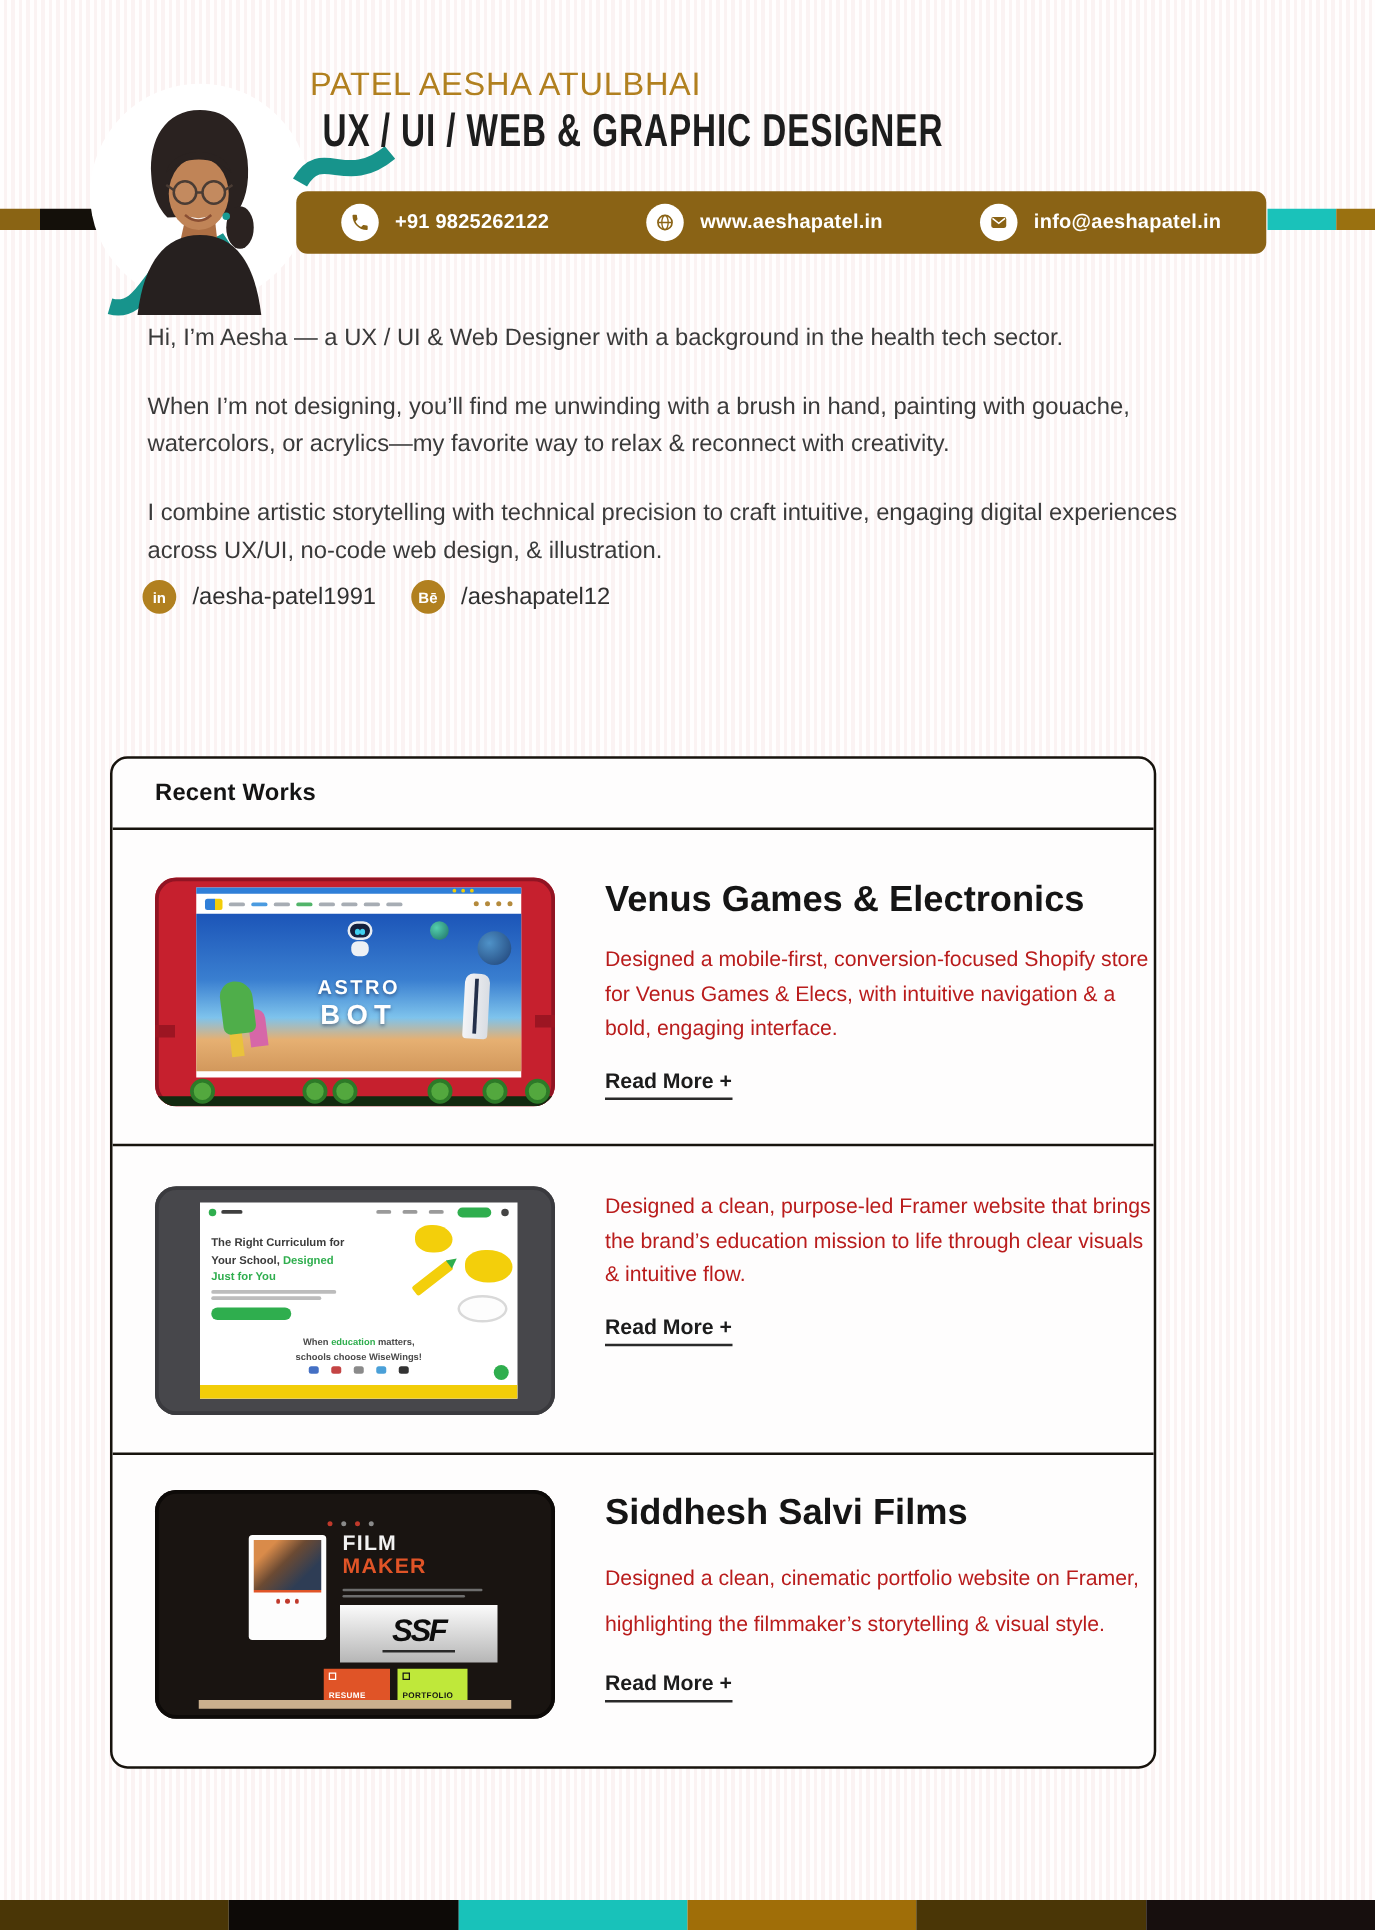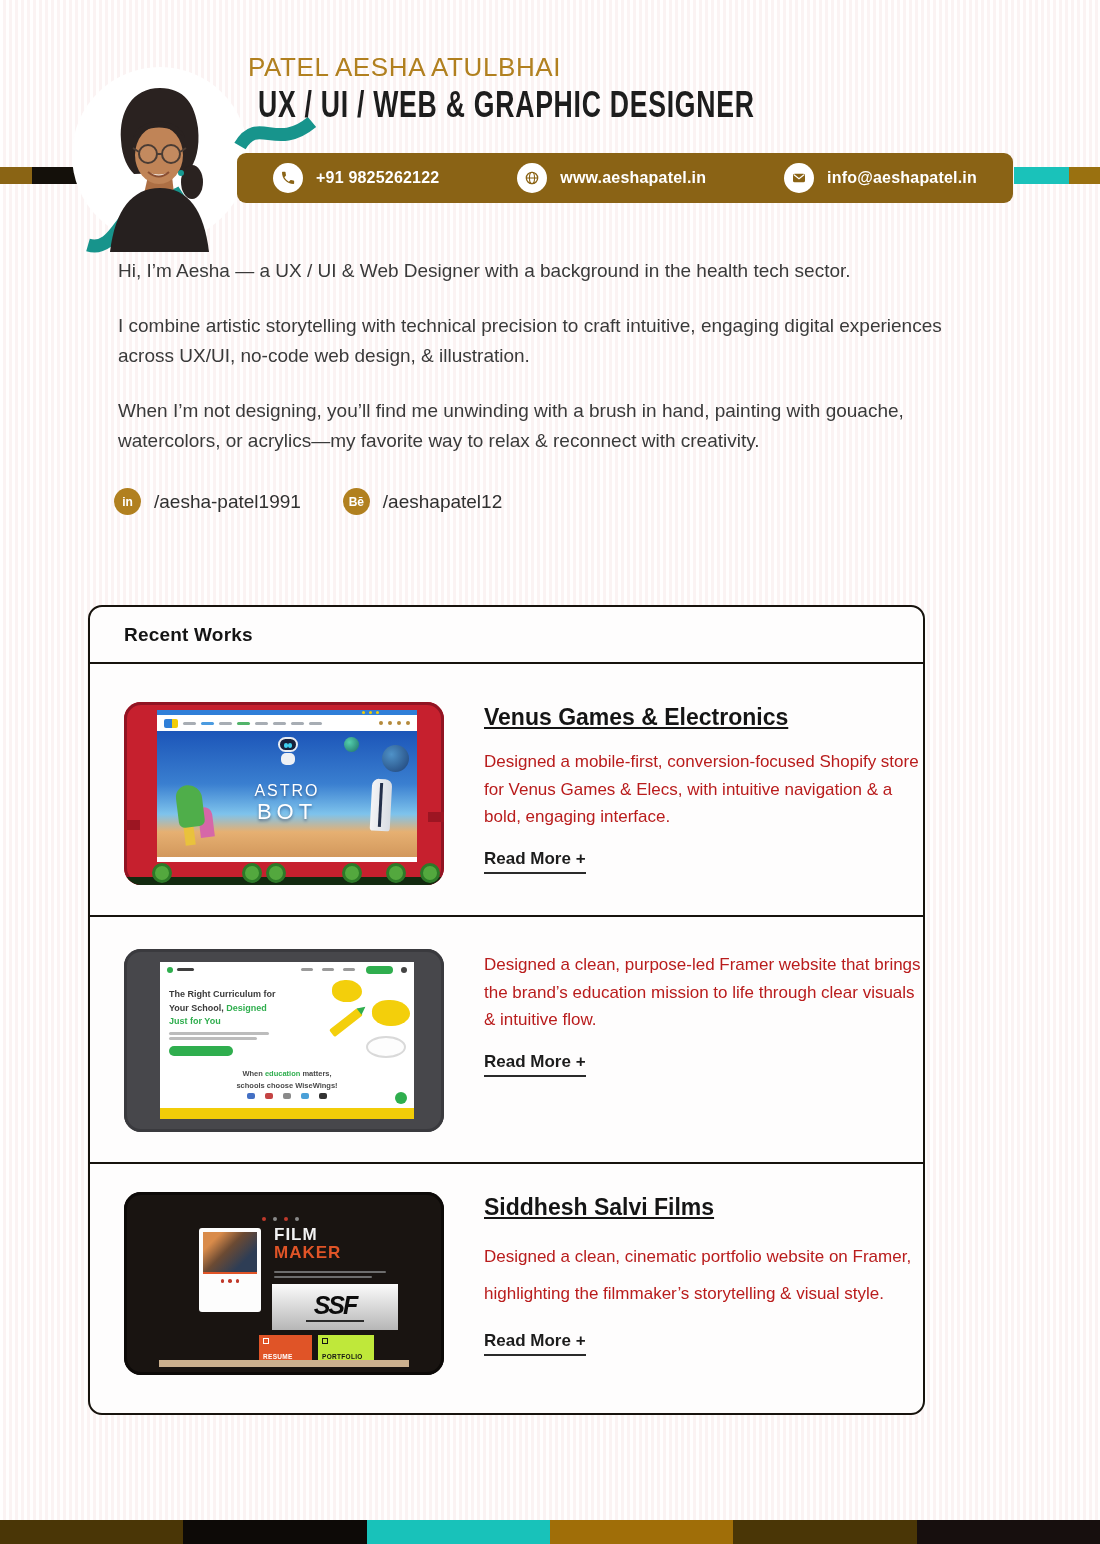--- a/index.html
+++ b/index.html
@@ -45,21 +45,21 @@
   .icon-circle{
     width:30px; height:30px; border-radius:50%; background:#fff; color:#8a6315;
     display:flex; align-items:center; justify-content:center; flex:0 0 30px;
   }
   .icon-circle svg{ width:16px; height:16px; display:block; }
 
   
   .intro{ position:absolute; left:118px; top:256px; width:880px; }
   .intro p{ font-size:19px; line-height:1.55; color:#3a3a3a; margin-bottom:26px; }
 
-  .social-row{ position:absolute; left:114px; top:488px; display:flex; align-items:center; gap:42px; }
+  .social-row{ position:absolute; left:114px; top:464px; display:flex; align-items:center; gap:28px; }
   .social-item{ display:flex; align-items:center; gap:13px; font-size:19px; color:#303030; font-weight:500; }
   .social-badge{
     width:27px; height:27px; border-radius:50%; background:#b1801f; color:#fff;
     display:flex; align-items:center; justify-content:center;
     font-size:12px; font-weight:700; flex:0 0 27px;
   }
 
   
   .panel{
     position:absolute; left:88px; top:605px; width:837px; height:810px;
@@ -69,21 +69,21 @@
   .panel-header h2{ font-size:19px; font-weight:700; color:#141414; letter-spacing:.2px; }
 
   .work-row{
     border-top:2px solid #17130d;
     display:flex; align-items:flex-start;
     padding:38px 0 30px 34px;
   }
   .work-row.r2{ padding-top:32px; }
   .work-row.r3{ padding-top:28px; }
   .work-info{ margin-left:40px; width:520px; padding-top:2px; }
-  .work-title{ font-size:23px; font-weight:700; color:#151515; margin-bottom:17px;text-decoration:underline; }
+  .work-title{ font-size:29px; font-weight:700; color:#151515; margin-bottom:17px; }
   .work-desc{ font-size:17px; line-height:1.62; color:#b91c1c; max-width:505px; }
   .work-desc.wide3{ line-height:2.2; max-width:520px; }
   .read-more{
     display:inline-block; margin-top:18px; font-size:17px; font-weight:600; color:#1c1c1c;
     border-bottom:2px solid #2a2a2a; padding-bottom:3px; cursor:pointer; text-decoration:none;
   }
 
   
   .thumb{ position:relative; width:320px; height:183px; border-radius:17px; overflow:hidden; flex:0 0 320px; }
 
@@ -103,21 +103,21 @@
   .v-planet1{ position:absolute; right:58px; top:6px; width:15px; height:15px; border-radius:50%;
     background:radial-gradient(circle at 35% 35%, #54cfae, #1c6e64); }
   .v-planet2{ position:absolute; right:8px; top:14px; width:27px; height:27px; border-radius:50%;
     background:radial-gradient(circle at 35% 35%, #4f92c8, #1d3f74); }
   .v-bot{ position:absolute; left:118px; top:6px; width:26px; height:34px; }
   .v-bot .head{ width:20px; height:15px; margin:0 auto; background:#16213c; border-radius:8px;
     border:2px solid #e8ecf2; position:relative; }
   .v-bot .head i{ position:absolute; top:4px; width:4px; height:5px; border-radius:2px; background:#3fd0f0; }
   .v-bot .body{ width:14px; height:12px; margin:1px auto 0; background:#eef1f5; border-radius:5px; }
   .v-title{ position:absolute; left:0; right:0; top:52px; text-align:center; color:#fff;
-    font-weight:400; letter-spacing:2px; line-height:1; text-shadow:0 2px 3px rgba(10,20,60,.45); }
+    font-weight:700; letter-spacing:2px; line-height:1; text-shadow:0 2px 3px rgba(10,20,60,.45); }
   .v-title .l1{ font-size:16px; display:block; }
   .v-title .l2{ font-size:22px; display:block; margin-top:2px; letter-spacing:5px; }
   .v-console{ position:absolute; right:26px; top:48px; width:20px; height:52px;
     background:linear-gradient(90deg,#f4f4f6,#d9dde3); border-radius:7px 7px 3px 3px;
     transform:rotate(3deg); }
   .v-console i{ position:absolute; left:8px; top:4px; width:3px; height:44px; background:#24304a; }
   .v-cactus{ position:absolute; left:20px; top:54px; width:26px; height:42px; background:#4fae4a;
     border-radius:12px 14px 6px 6px; transform:rotate(-7deg);
     box-shadow:14px 18px 0 -6px #d667a8, -4px 26px 0 -8px #e9c23c; }
   .v-ground{ position:absolute; left:0; right:0; bottom:0; height:8px; background:#132a10; }
@@ -245,22 +245,22 @@
           <rect x="3" y="5.5" width="18" height="13" rx="2.5" fill="currentColor"></rect>
           <path d="M4.5 7l7.5 6 7.5-6" fill="none" stroke="#fff" stroke-width="1.8"></path>
         </svg>
     </span>
     <span>info@aeshapatel.in</span>
   </div>
 </div>
 
 <div class="intro">
   <p>Hi, I’m Aesha — a UX / UI &amp; Web Designer with a background in the health tech sector.</p>
+  <p>When I’m not designing, you’ll find me unwinding with a brush in hand, painting with gouache, watercolors, or acrylics—my favorite way to relax &amp; reconnect with creativity.</p>
   <p>I combine artistic storytelling with technical precision to craft intuitive, engaging digital experiences across UX/UI, no-code web design, &amp; illustration.</p>
-  <p>When I’m not designing, you’ll find me unwinding with a brush in hand, painting with gouache, watercolors, or acrylics—my favorite way to relax &amp; reconnect with creativity.</p>
 </div>
 
 <div class="social-row">
   <div class="social-item">
     <span class="social-badge">in</span>
     <span>/aesha-patel1991</span>
   </div>
   <div class="social-item">
     <span class="social-badge">Bē</span>
     <span>/aeshapatel12</span>

